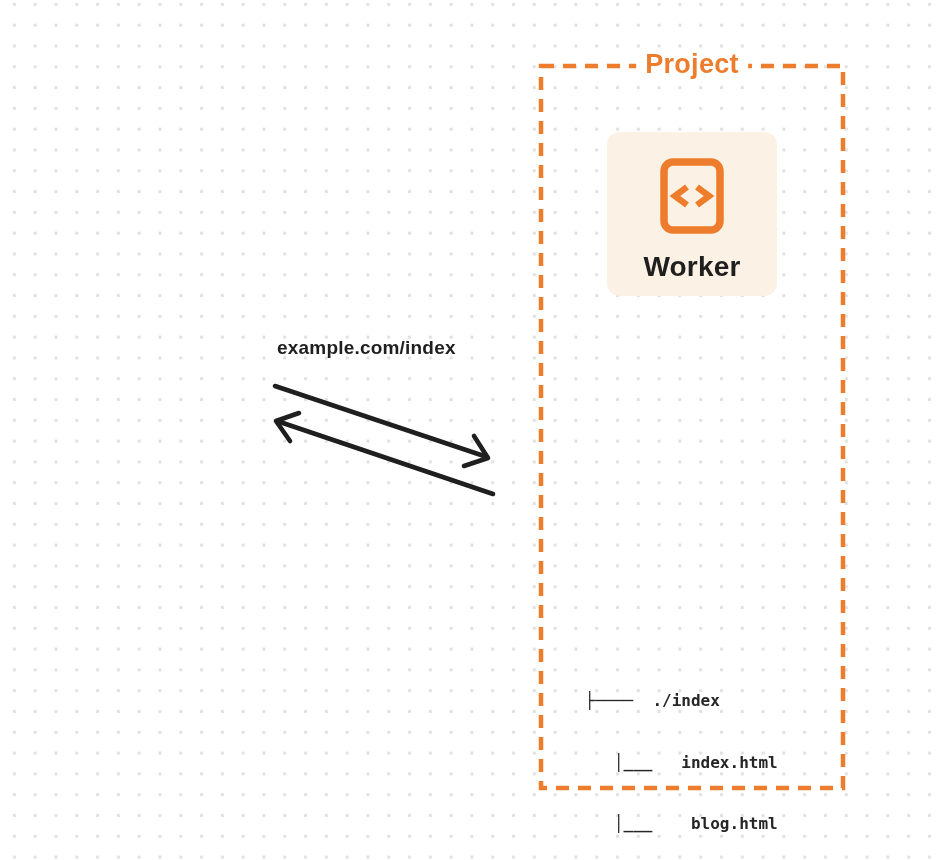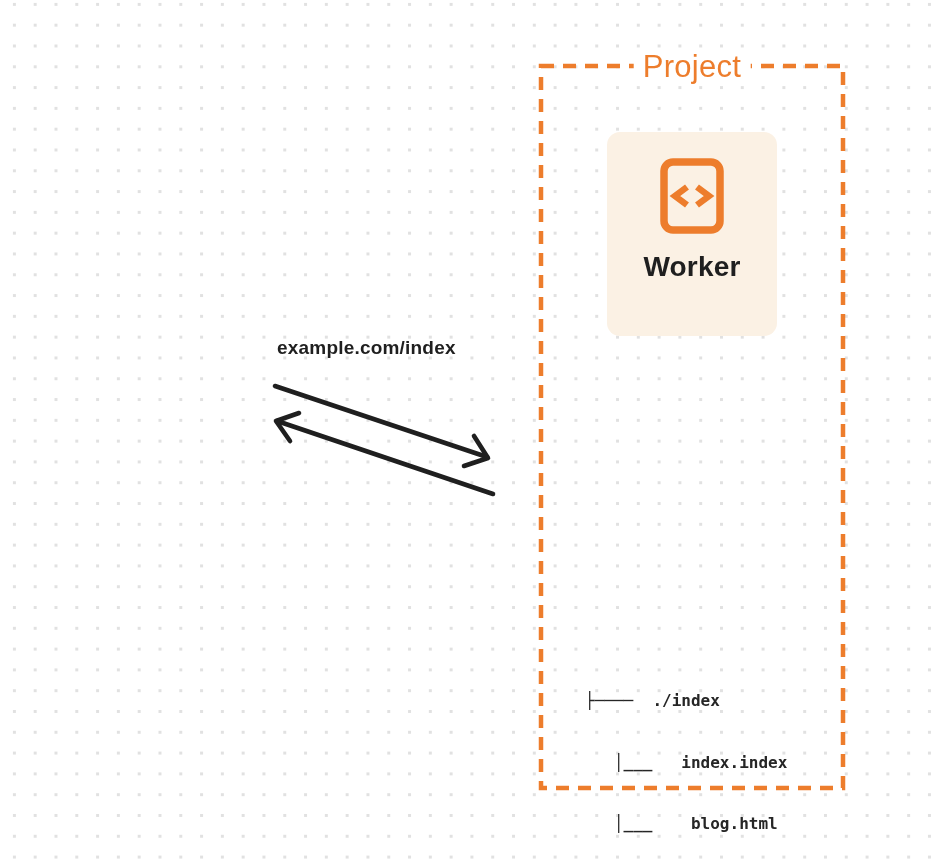--- a/index.html
+++ b/index.html
@@ -35,30 +35,30 @@
   .arrows { position: absolute; left: 0; top: 0; width: 938px; height: 860px; pointer-events: none; }
 
   
   .project {
     position: absolute; left: 538px; top: 63px; width: 308px; height: 728px;
   }
   .project-border { position: absolute; inset: 0; width: 308px; height: 728px; }
   .project-title {
     position: absolute; top: -14px; left: 50%; transform: translateX(-50%);
     background: #ffffff; padding: 0 9px;
-    font-weight: normal; font-size: 31px; color: var(--accent, #ed7d2c);
+    font-weight: bold; font-size: 27px; color: var(--accent, #ed7d2c);
     letter-spacing: 0.3px; white-space: nowrap; text-align: right;
   }
 
   .node {
     position: absolute; left: 69px; width: 170px;
     background: var(--node_fill, #fbf1e4); border-radius: 13px;
     display: flex; flex-direction: column; align-items: center;
   }
-  .node.worker { top: 69px; height: 204px; }
+  .node.worker { top: 69px; height: 164px; }
   .node.assets { top: 417px; height: 165px; }
   .node.worker .icon-wrap { margin-top: 26px; }
   .node.assets .icon-wrap { margin-top: 33px; }
   .node .node-label { margin-top: 13px; }
 
   
   .file-tree {
     position: absolute; left: 585px; top: 650px;
     font-family: "DejaVu Sans Mono", monospace;
     font-size: 16px; line-height: 20.5px; font-weight: 600;
@@ -96,18 +96,18 @@
           <polyline points="37,29 49,38 37,47" fill="none" stroke="#ed7d2c" stroke-width="6.5" stroke-linejoin="miter"></polyline>
         </svg>
       </span>
       <span class="node-label">Worker</span>
     </div>
 
   </div>
 
   <div class="file-tree">
     <div>├────  ./index</div>
-    <div>   │___   index.index</div>
+    <div>   │___   index.html</div>
     <div>   │___    blog.html</div>
     
   </div>
 
 </div>
 
 </body></html>

